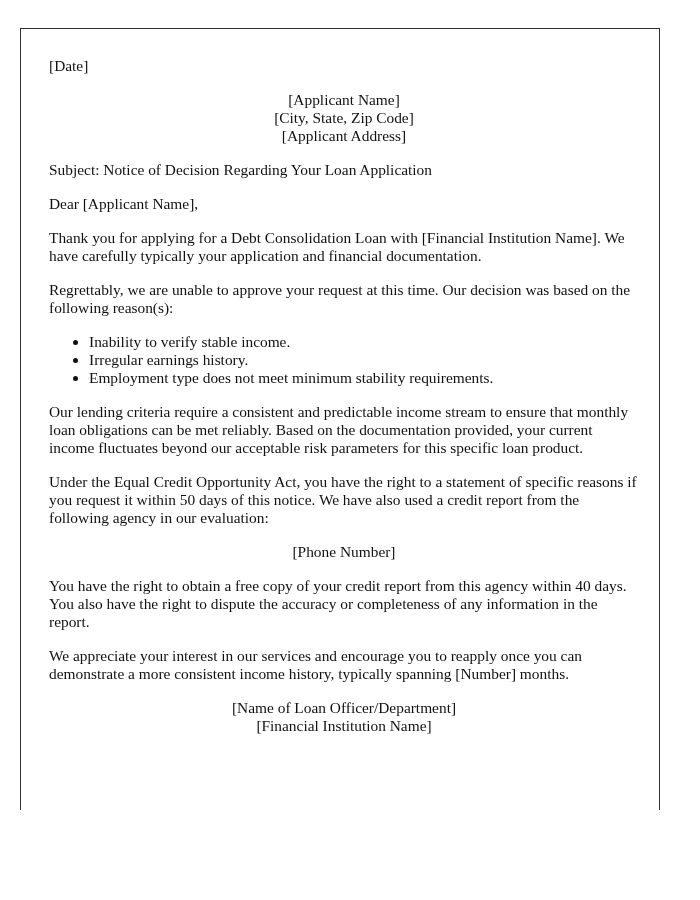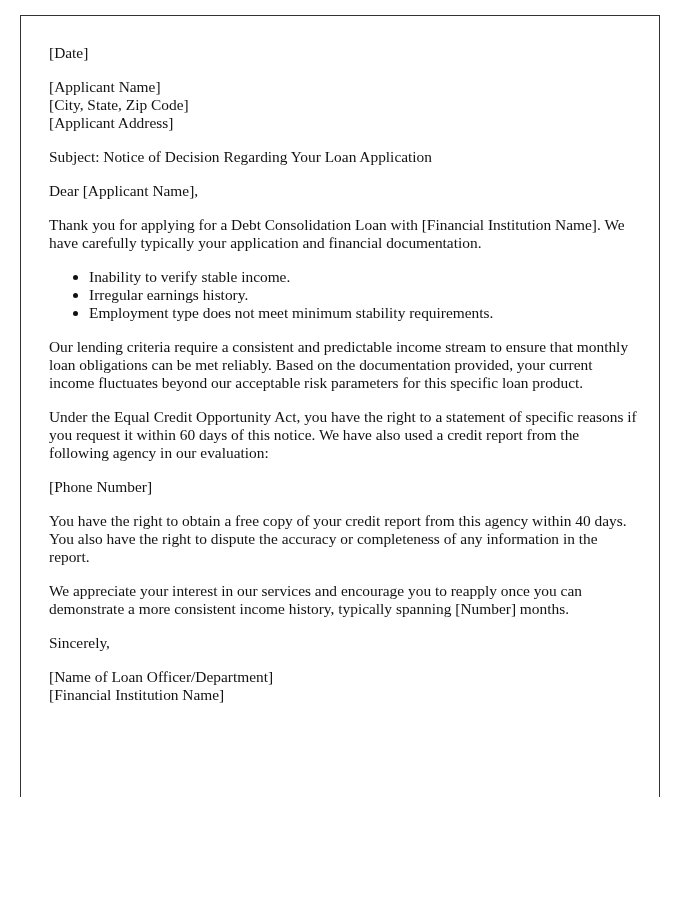--- a/index.html
+++ b/index.html
@@ -1,64 +1,64 @@
 <!DOCTYPE html>
 <html><head>
 <meta charset="utf-8">
 <style>
   html, body { margin: 0; padding: 0; background: #ffffff; }
   body { width: 700px; height: 900px; position: relative; overflow: hidden; }
   .page {
-    position: absolute; left: 20px; top: 15px; width: 640px; height: 782px;
+    position: absolute; left: 20px; top: 28px; width: 640px; height: 782px;
     border: 1px solid #333333; border-bottom: none; box-sizing: border-box;
     overflow: hidden; background: #ffffff;
   }
   .content {
     position: absolute; left: 28px; top: 28px; width: 590px;
     font-family: "Liberation Serif", "DejaVu Serif", serif;
     font-size: 15.4px; line-height: 18px; color: #111111;
   }
   .content p { margin: 0 0 16px 0; }
   .block { margin: 0 0 16px 0; }
-  .line { display: block; }
+  .line { display: block; text-align: center; }
   ul { margin: 6px 0 16px 0; padding-left: 40px; }
   ul li { margin: 0; }
 </style>
 </head>
 <body>
 
 <div class="page">
   <div class="content">
     <p>[Date]</p>
 
     <div class="block">
       <span class="line">[Applicant Name]</span>
       <span class="line">[City, State, Zip Code]</span>
       <span class="line">[Applicant Address]</span>
     </div>
 
     <p>Subject: Notice of Decision Regarding Your Loan Application</p>
     <p>Dear [Applicant Name],</p>
     <p>Thank you for applying for a Debt Consolidation Loan with [Financial Institution Name]. We have carefully typically your application and financial documentation.</p>
+    <p>Regrettably, we are unable to approve your request at this time. Our decision was based on the following reason(s):</p>
 
     <ul>
       <li>Inability to verify stable income.</li>
       <li>Irregular earnings history.</li>
       <li>Employment type does not meet minimum stability requirements.</li>
     </ul>
 
     <p>Our lending criteria require a consistent and predictable income stream to ensure that monthly loan obligations can be met reliably. Based on the documentation provided, your current income fluctuates beyond our acceptable risk parameters for this specific loan product.</p>
-    <p>Under the Equal Credit Opportunity Act, you have the right to a statement of specific reasons if you request it within 60 days of this notice. We have also used a credit report from the following agency in our evaluation:</p>
+    <p>Under the Equal Credit Opportunity Act, you have the right to a statement of specific reasons if you request it within 50 days of this notice. We have also used a credit report from the following agency in our evaluation:</p>
 
     <div class="block">
       <span class="line">[Phone Number]</span>
     </div>
 
     <p>You have the right to obtain a free copy of your credit report from this agency within 40 days. You also have the right to dispute the accuracy or completeness of any information in the report.</p>
     <p>We appreciate your interest in our services and encourage you to reapply once you can demonstrate a more consistent income history, typically spanning [Number] months.</p>
-    <p>Sincerely,</p>
 
     <div class="block">
       <span class="line">[Name of Loan Officer/Department]</span>
       <span class="line">[Financial Institution Name]</span>
     </div>
   </div>
 </div>
 
 </body></html>

